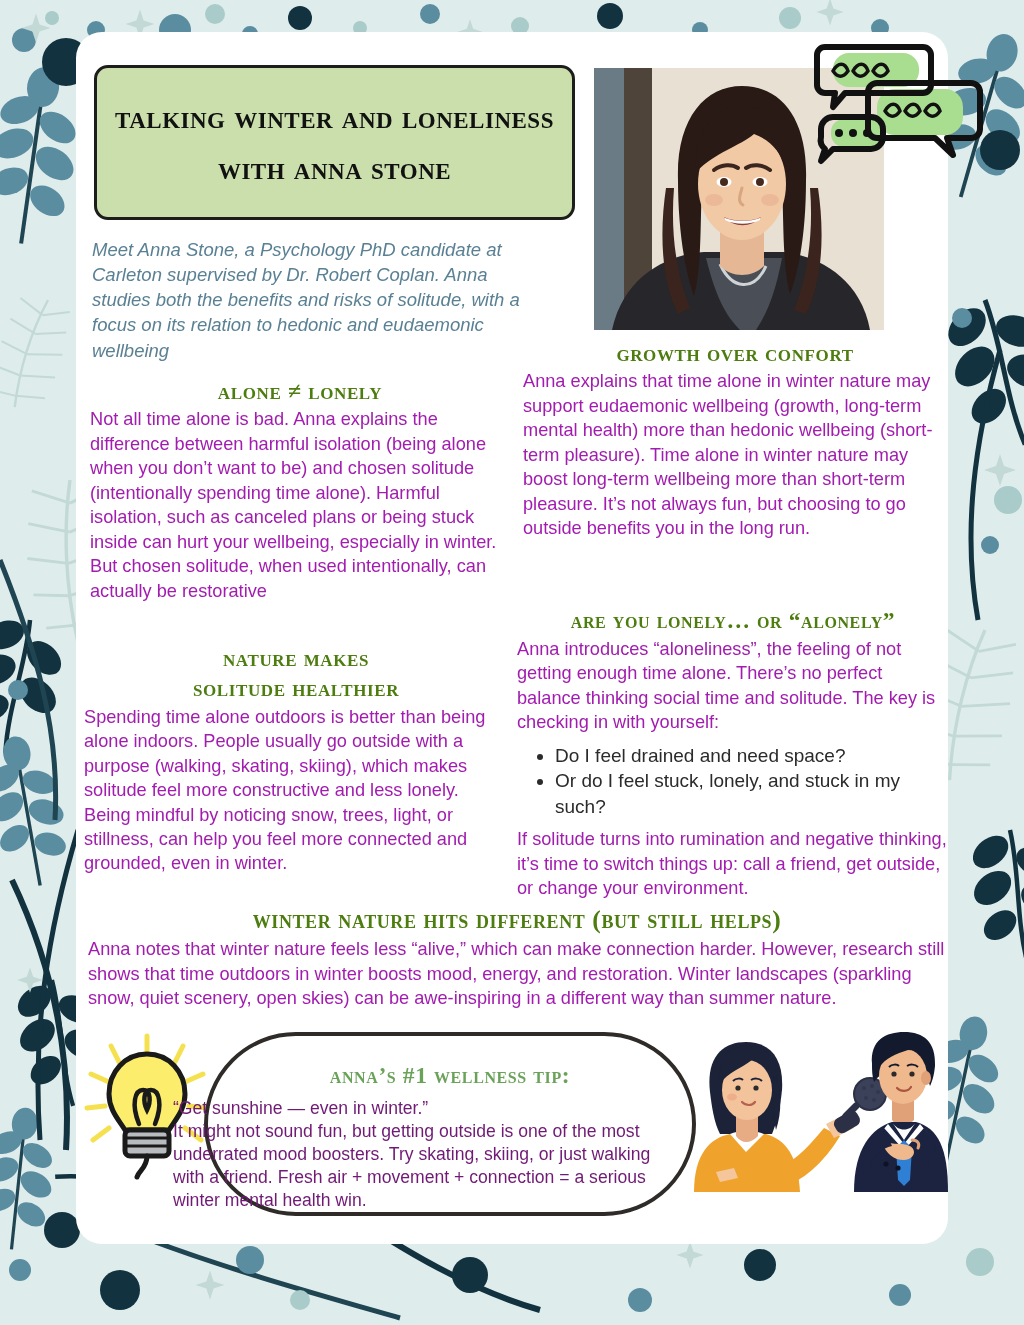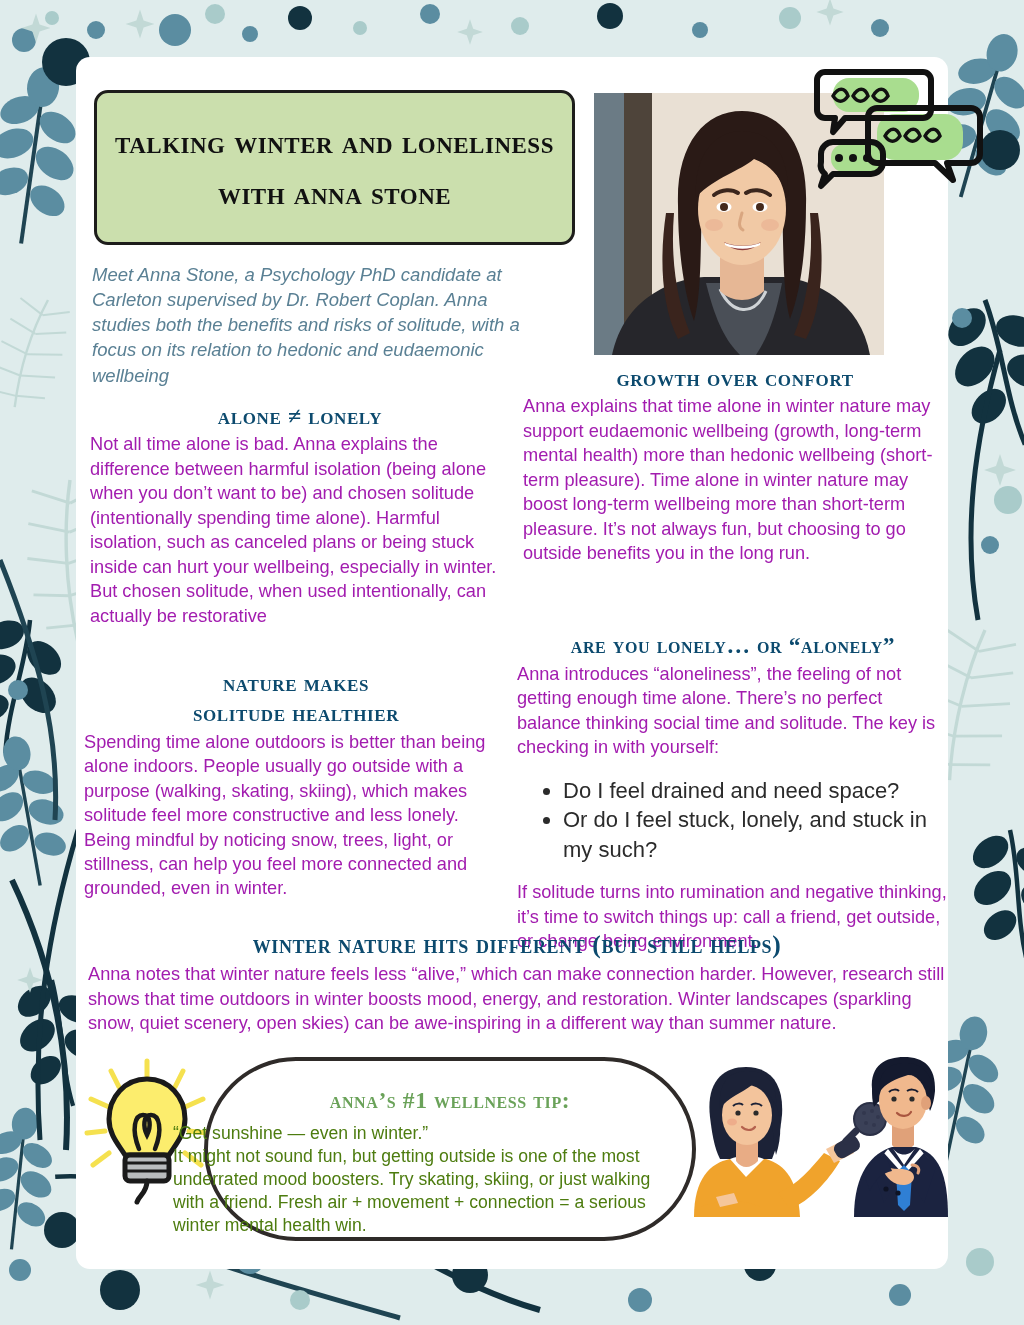--- a/index.html
+++ b/index.html
@@ -26,25 +26,25 @@
     position: absolute;
     inset: 0;
     width: 1024px;
     height: 1325px;
   }
 
   
   .card {
     position: absolute;
     left: 76px;
-    top: 57px;
+    top: 32px;
     width: 872px;
     height: 1212px;
     background: #ffffff;
-    border-radius: 14px;
+    border-radius: 26px;
     box-shadow: 0 0 0 0 rgba(0,0,0,0);
   }
 
   .card-inner {
     position: absolute;
     inset: 0;
     padding: 0;
   }
 
   
@@ -109,21 +109,21 @@
     line-height: 1.36;
     color: #5a8094;
   }
 
   
   .col-head {
     font-family: "Liberation Serif", serif;
     font-weight: bold;
     font-size: 24px;
     letter-spacing: 0.6px;
-    color: #0c4a6e;
+    color: #4d7c0f;
     text-align: center;
     font-variant: small-caps;
     text-transform: lowercase;
     margin: 0 0 2px 0;
     line-height: 1.18;
   }
   .body-text {
     font-family: "Liberation Sans", sans-serif;
     font-size: 18.2px;
     line-height: 1.345;
@@ -151,24 +151,24 @@
   }
   .sec-alonely {
     position: absolute;
     left: 441px;
     top: 575px;
     width: 432px;
   }
   .sec-alonely .col-head { font-size: 23.5px; }
 
   .bullets {
-    margin: 16px;
+    margin: 8px;
     padding-left: 30px;
     font-family: "Liberation Sans", sans-serif;
-    font-size: 22px;
+    font-size: 19px;
     line-height: 1.345;
     color: #2b2b2b;
   }
   .bullets li { margin: 0; }
 
   
   .sec-winter {
     position: absolute;
     left: 12px;
     top: 873px;
@@ -204,21 +204,21 @@
     text-transform: lowercase;
   }
   .tip-body {
     position: absolute;
     left: 97px;
     top: 1065px;
     width: 500px;
     font-family: "Liberation Sans", sans-serif;
     font-size: 17.6px;
     line-height: 1.31;
-    color: #4d7c0f;
+    color: #701a75;
   }
 
   
   .bulb {
     position: absolute;
     left: 5px;
     top: 1000px;
     width: 132px;
     height: 145px;
   }
@@ -444,21 +444,21 @@
         <p class="body-text">Anna explains that time alone in winter nature may support eudaemonic wellbeing (growth, long-term mental health) more than hedonic wellbeing (short-term pleasure). Time alone in winter nature may boost long-term wellbeing more than short-term pleasure. It’s not always fun, but choosing to go outside benefits you in the long run.</p>
       </div>
 
       <div class="sec-alonely">
         <h2 class="col-head">Are you lonely… Or “Alonely”</h2>
         <p class="body-text">Anna introduces “aloneliness”, the feeling of not getting enough time alone. There’s no perfect balance thinking social time and solitude. The key is checking in with yourself:</p>
         <ul class="bullets">
           <li>Do I feel drained and need space?</li>
           <li>Or do I feel stuck, lonely, and stuck in my such?</li>
         </ul>
-        <p class="body-text">If solitude turns into rumination and negative thinking, it’s time to switch things up: call a friend, get outside, or change being environment.</p>
+        <p class="body-text">If solitude turns into rumination and negative thinking, it’s time to switch things up: call a friend, get outside, or change your environment.</p>
       </div>
 
       <div class="sec-winter">
         <h2 class="col-head">Winter Nature Hits Different (But Still Helps)</h2>
         <p class="body-text">Anna notes that winter nature feels less “alive,” which can make connection harder. However, research still shows that time outdoors in winter boosts mood, energy, and restoration. Winter landscapes (sparkling snow, quiet scenery, open skies) can be awe-inspiring in a different way than summer nature.</p>
       </div>
 
       <div class="bulb">
         <svg width="132" height="145" viewBox="0 0 132 145" xmlns="http://www.w3.org/2000/svg">
           <g stroke="#f5e14f" stroke-width="5" stroke-linecap="round">

